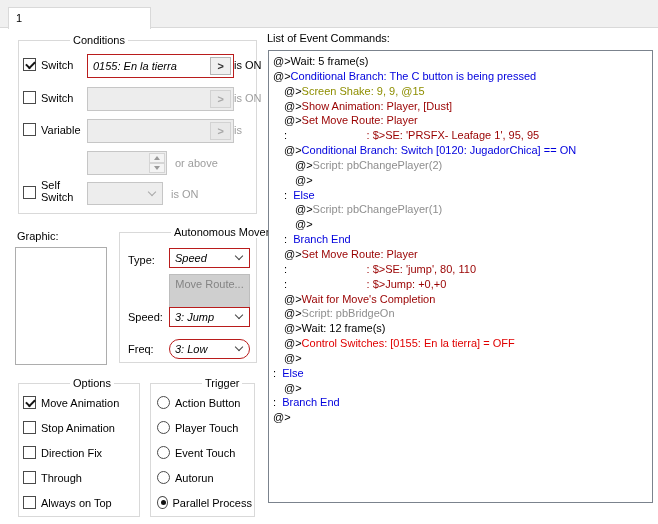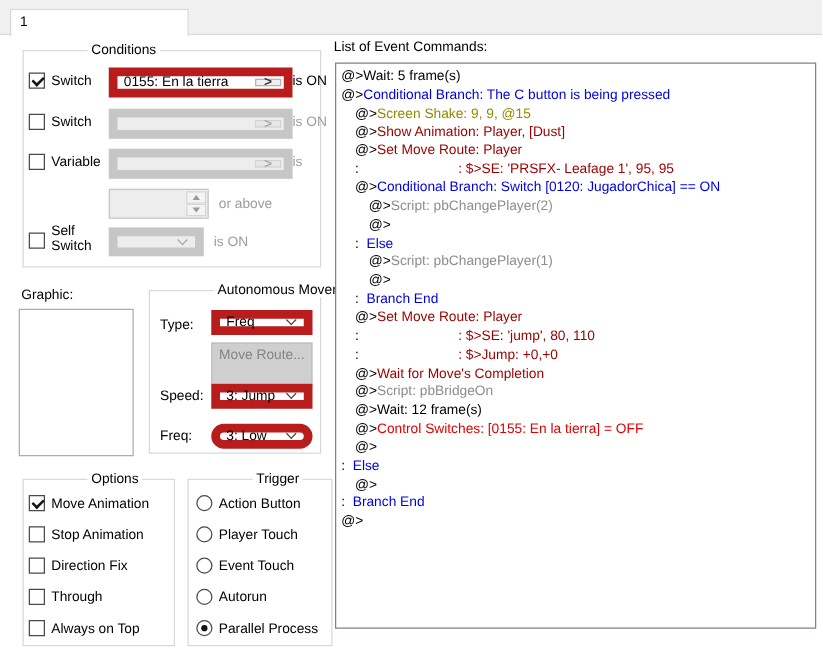--- a/index.html
+++ b/index.html
@@ -15,21 +15,21 @@
   
   .group { position:absolute; border:1px solid #d9d9d9; background:#fff; }
   .group-title { position:absolute; top:-7px; left:7px; background:#fff; padding:0 3px; white-space:nowrap;margin-left:44px; }
   
   .checkbox { position:relative; display:inline-block; width:13px; height:13px; background:#fff; border:1px solid #4a4a4a; vertical-align:middle; }
   .checkbox.checked::after { content:""; position:absolute; left:2px; top:2px; width:7px; height:4px;
          border-left:2px solid #151515; border-bottom:2px solid #151515; transform:rotate(-45deg); }
   .radio { position:relative; display:inline-block; width:13px; height:13px; background:#fff; border:1px solid #4a4a4a; border-radius:50%; vertical-align:middle; }
   .radio.selected::after { content:""; position:absolute; left:3px; top:3px; width:5px; height:5px; border-radius:50%; background:#111; }
   
-  .combo { position:absolute; background:#fff; border:7px solid #b91c1c; }
+  .combo { position:absolute; background:#fff; border:1px solid #b91c1c;font-style:italic; }
   .combo .val { position:absolute; left:5px; top:50%; transform:translateY(-50%); white-space:nowrap; }
   .chev { position:absolute; right:7px; top:50%; width:6px; height:6px; margin-top:-5px;
           border-right:1px solid #444; border-bottom:1px solid #444; transform:rotate(45deg); }
   .combo.disabled { background:#ededed; border-color:#c6c6c6; }
   .combo.disabled .val { color:#9d9d9d; }
   .combo.disabled .chev { border-color:#a8a8a8; }
   
   .pickbtn { position:absolute; right:2px; top:2px; bottom:2px; width:21px; background:#f0f0f0; border:1px solid #b5b5b5;
              display:flex; align-items:center; justify-content:center; font-weight:bold; color:#333; font-size:11px; }
   .combo.disabled .pickbtn { background:#e8e8e8; border-color:#d2d2d2; color:#a8a8a8; }
@@ -120,21 +120,21 @@
   </div>
 
   <span class="lbl" style="left:17px; top:230px;">Graphic:</span>
   <div class="graphic-box"></div>
 
   <div class="group" style="left:119px; top:232px; width:138px; height:131px;">
     <span class="group-title">Autonomous Movement</span>
 
     <span class="lbl" style="left:8px; top:21px;">Type:</span>
     <div class="combo" style="left:49px; top:15px; width:81px; height:20px;">
-      <span class="val">Freq</span>
+      <span class="val">Speed</span>
       <span class="chev"></span>
     </div>
 
     <div class="btn-disabled" style="left:49px; top:41px; width:81px; height:36px;">Move Route...</div>
 
     <span class="lbl" style="left:8px; top:78px;">Speed:</span>
     <div class="combo" style="left:49px; top:74px; width:81px; height:20px;">
       <span class="val">3: Jump</span>
       <span class="chev"></span>
     </div>
@@ -165,21 +165,21 @@
           <span class="checkbox"></span>
           <span class="rowlbl">Through</span>
         </div>
         <div class="item-row">
           <span class="checkbox"></span>
           <span class="rowlbl">Always on Top</span>
         </div>
       </div>
   </div>
 
-  <div class="group" style="left:150px; top:383px; width:116px; height:134px;">
+  <div class="group" style="left:150px; top:383px; width:105px; height:134px;">
     <span class="group-title">Trigger</span>
     <div class="items" style="left:6px;">
         <div class="item-row">
           <span class="radio"></span>
           <span class="rowlbl">Action Button</span>
         </div>
         <div class="item-row">
           <span class="radio"></span>
           <span class="rowlbl">Player Touch</span>
         </div>

